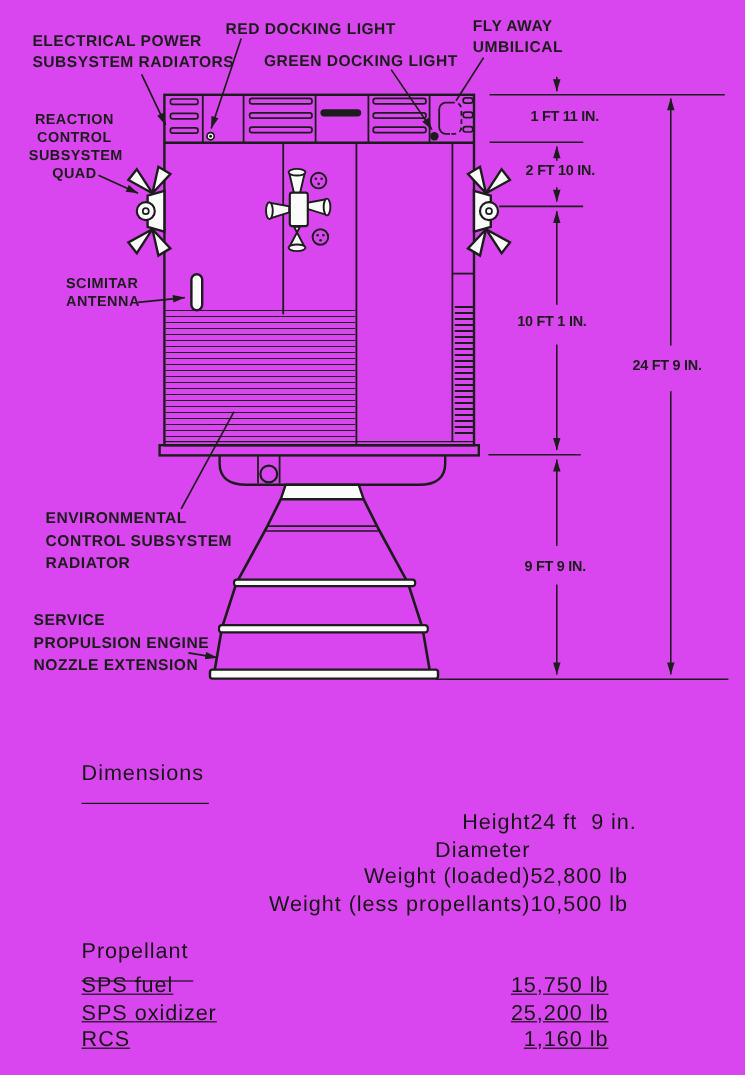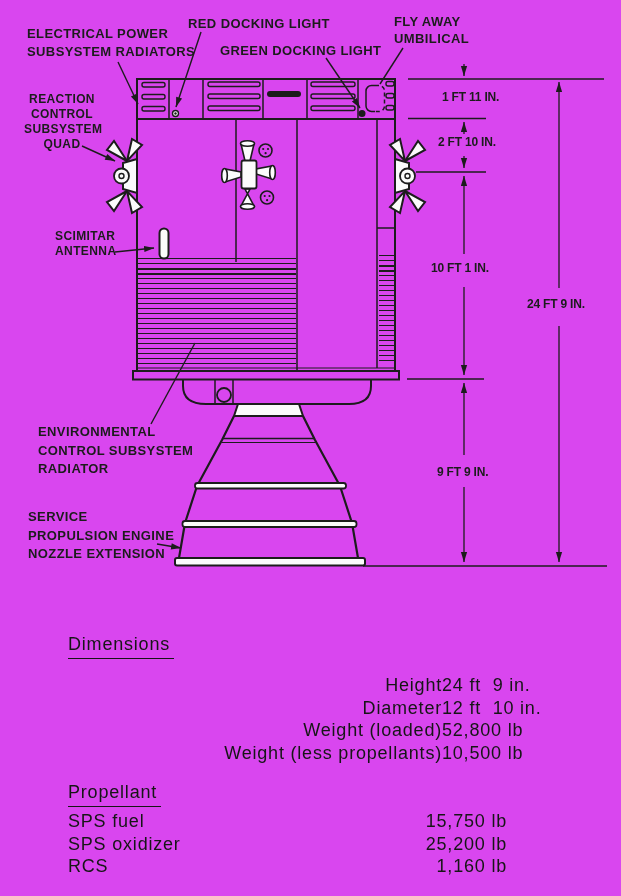--- a/index.html
+++ b/index.html
@@ -17,21 +17,21 @@
     position:absolute;z-index:3;white-space:pre-line;
     font-size:13px;line-height:18px;font-weight:600;letter-spacing:.4px;
   }
   .lbl.small{font-size:12px;line-height:15px;}
   .dim{
     position:absolute;z-index:3;white-space:nowrap;
     font-size:12px;font-weight:600;letter-spacing:-0.2px;
   }
   .specs{position:absolute;left:0;top:628px;width:621px;height:268px;font-size:18px;letter-spacing:.8px;color:#161616;}
   .spec-heading{position:absolute;}
-  .spec-heading span{display:inline-block;border-bottom:1.6px solid #161616;padding:0 4px 3px 0;}
+  .spec-heading span{display:inline-block;border-bottom:1.6px solid #161616;padding:0 4px 14px 0;}
   .spec-rows{position:absolute;}
   .spec-row{display:flex;height:22.5px;line-height:22.5px;}
   .spec-rows.sec1 .lbl-cell{width:374px;text-align:right;}
   .spec-rows.sec2 .lbl-cell{width:357px;}
   .spec-rows .val-cell{white-space:pre;}
   .spec-rows.sec2 .val-cell{width:82px;text-align:right;}
 </style>
 </head>
 <body>
 
@@ -221,37 +221,36 @@
       <span>Dimensions</span>
     </div>
 
     <div class="spec-rows sec1" style="left:68px;top:46px;">
       <div class="spec-row">
         <span class="lbl-cell">Height</span>
         <span class="val-cell">24 ft  9 in.</span>
       </div>
       <div class="spec-row">
         <span class="lbl-cell">Diameter</span>
-        <span class="val-cell">12 ft  10 in.</span>
       </div>
       <div class="spec-row">
         <span class="lbl-cell">Weight (loaded)</span>
         <span class="val-cell">52,800 lb</span>
       </div>
       <div class="spec-row">
         <span class="lbl-cell">Weight (less propellants)</span>
         <span class="val-cell">10,500 lb</span>
       </div>
     </div>
 
     <div class="spec-heading" style="left:68px;top:154px;">
       <span>Propellant</span>
     </div>
 
-    <div class="spec-rows sec2" style="left:68px;top:182px;">
+    <div class="spec-rows sec2" style="left:68px;top:182px;text-decoration:underline;">
       <div class="spec-row">
         <span class="lbl-cell">SPS fuel</span>
         <span class="val-cell">15,750 lb</span>
       </div>
       <div class="spec-row">
         <span class="lbl-cell">SPS oxidizer</span>
         <span class="val-cell">25,200 lb</span>
       </div>
       <div class="spec-row">
         <span class="lbl-cell">RCS</span>

